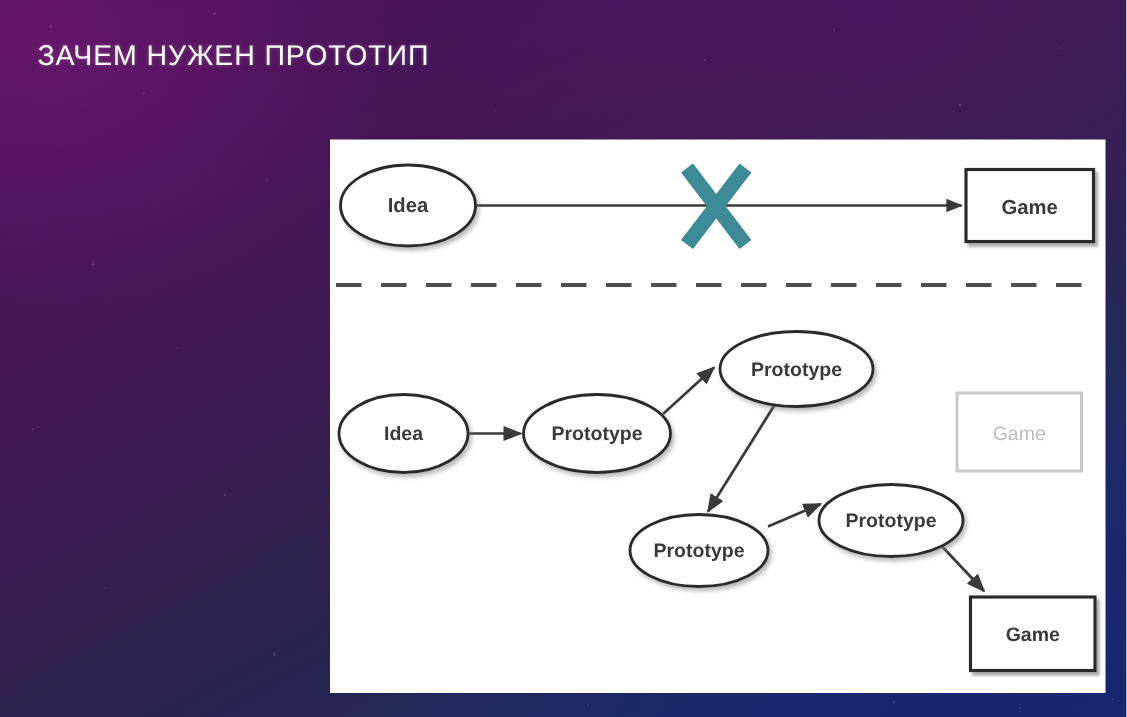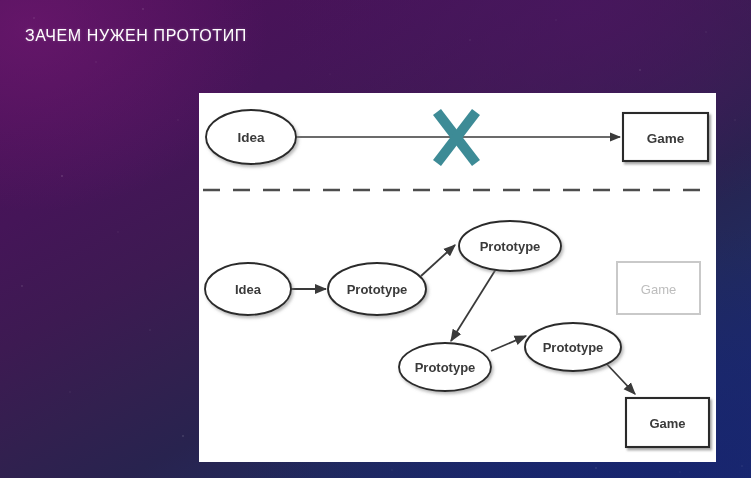--- a/index.html
+++ b/index.html
@@ -39,30 +39,30 @@
     pointer-events: none;
     opacity: 0.5;
   }
 
   
   #title {
     position: absolute;
     left: 25px;
     top: 27px;
     color: #ffffff;
-    font-size: 16px;
+    font-size: 19px;
     letter-spacing: 0.6px;
     white-space: nowrap;
     text-shadow: 0 0 3px rgba(255,255,255,0.25);
   }
 
   
   #panel {
     position: absolute;
-    left: 199px;
+    left: 220px;
     top: 93px;
     width: 517px;
     height: 369px;
     background: #ffffff;
     overflow: hidden;
   }
 
   #diagram-svg { display: block; }
 
   

